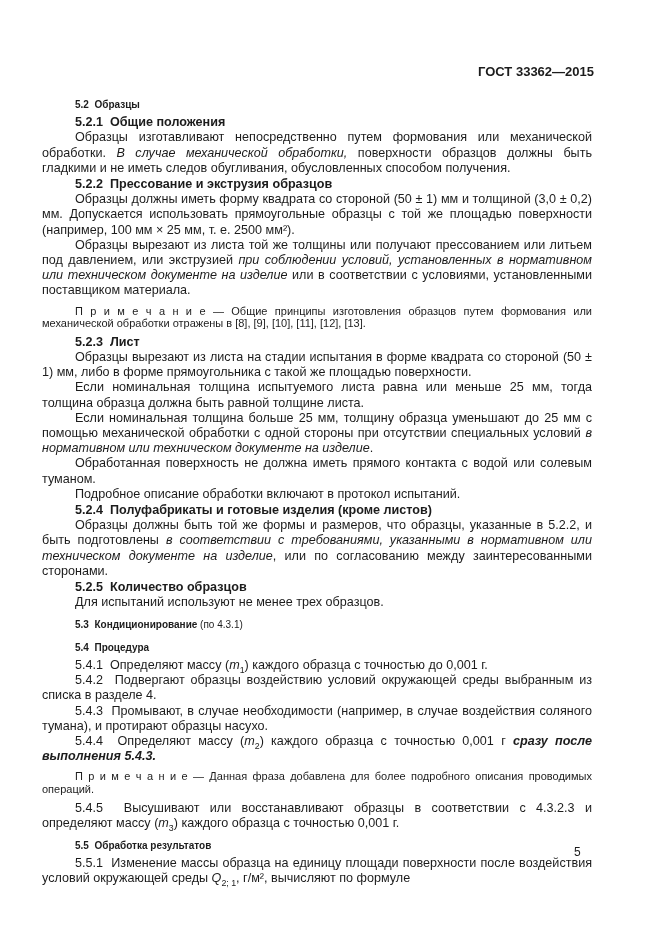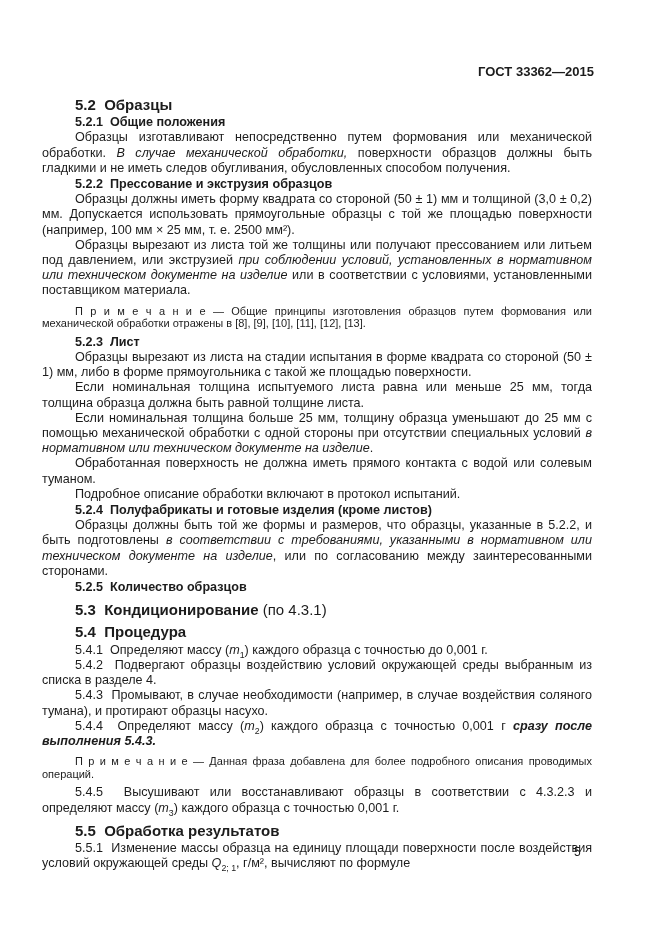--- a/index.html
+++ b/index.html
@@ -13,21 +13,21 @@
   }
   .running-header {
     position:absolute; top:64px; left:42px; width:552px;
     text-align:right; font-weight:bold; font-size:13px;
   }
   .content {
     position:absolute; top:90px; left:42px; width:550px;
     font-size:12.6px; line-height:15.2px; text-align:justify;
   }
   .content p { margin:0; text-indent:33px; }
-  .h2 { font-weight:bold; text-indent:33px; margin:7px 0 3px; font-size:15px; }
+  .h2 { font-weight:bold; text-indent:33px; margin:7px 0 3px; font-size:10px; }
   .h3 { font-weight:bold; text-indent:33px; margin:1px 0 0; }
   .note { font-size:11px; line-height:12.6px; margin:6px 0 5px; text-indent:33px; text-align:justify; }
   .seg-i { font-style:italic; }
   .seg-b { font-weight:bold; }
   .seg-n { font-weight:normal; }
   sub { font-size:70%; line-height:0; }
   .page-number {
     position:absolute; left:574px; top:845px; font-size:12px;
   }
 </style>
@@ -46,20 +46,21 @@
       <div class="note"><span>П р и м е ч а н и е — Общие принципы изготовления образцов путем формования или механической обработки отражены в [8], [9], [10], [11], [12], [13].</span></div>
       <div class="h3"><span>5.2.3&nbsp;&nbsp;Лист</span></div>
       <p><span>Образцы вырезают из листа на стадии испытания в форме квадрата со стороной (50 ± 1) мм, либо в форме прямоугольника с такой же площадью поверхности.</span></p>
       <p><span>Если номинальная толщина испытуемого листа равна или меньше 25 мм, тогда толщина образца должна быть равной толщине листа.</span></p>
       <p><span>Если номинальная толщина больше 25 мм, толщину образца уменьшают до 25 мм с помощью механической обработки с одной стороны при отсутствии специальных условий </span><span class="seg-i">в нормативном или техническом документе на изделие</span><span>.</span></p>
       <p><span>Обработанная поверхность не должна иметь прямого контакта с водой или солевым туманом.</span></p>
       <p><span>Подробное описание обработки включают в протокол испытаний.</span></p>
       <div class="h3"><span>5.2.4&nbsp;&nbsp;Полуфабрикаты и готовые изделия (кроме листов)</span></div>
       <p><span>Образцы должны быть той же формы и размеров, что образцы, указанные в 5.2.2, и быть подготовлены </span><span class="seg-i">в соответствии с требованиями, указанными в нормативном или техническом документе на изделие</span><span>, или по согласованию между заинтересованными сторонами.</span></p>
       <div class="h3"><span>5.2.5&nbsp;&nbsp;Количество образцов</span></div>
+      <p><span>Для испытаний используют не менее трех образцов.</span></p>
       <div class="h2"><span>5.3&nbsp;&nbsp;Кондиционирование</span><span class="seg-n"> (по 4.3.1)</span></div>
       <div class="h2"><span>5.4&nbsp;&nbsp;Процедура</span></div>
       <p><span>5.4.1&nbsp;&nbsp;Определяют массу (</span><span class="seg-i">m</span><sub>1</sub><span>) каждого образца с точностью до 0,001 г.</span></p>
       <p><span>5.4.2&nbsp;&nbsp;Подвергают образцы воздействию условий окружающей среды выбранным из списка в разделе 4.</span></p>
       <p><span>5.4.3&nbsp;&nbsp;Промывают, в случае необходимости (например, в случае воздействия соляного тумана), и протирают образцы насухо.</span></p>
       <p><span>5.4.4&nbsp;&nbsp;Определяют массу (</span><span class="seg-i">m</span><sub>2</sub><span>) каждого образца с точностью 0,001 г </span><span class="seg-i seg-b">сразу после выполнения 5.4.3.</span></p>
       <div class="note"><span>П р и м е ч а н и е — Данная фраза добавлена для более подробного описания проводимых операций.</span></div>
       <p><span>5.4.5&nbsp;&nbsp;Высушивают или восстанавливают образцы в соответствии с 4.3.2.3 и определяют массу (</span><span class="seg-i">m</span><sub>3</sub><span>) каждого образца с точностью 0,001 г.</span></p>
       <div class="h2"><span>5.5&nbsp;&nbsp;Обработка результатов</span></div>
       <p><span>5.5.1&nbsp;&nbsp;Изменение массы образца на единицу площади поверхности после воздействия условий окружающей среды </span><span class="seg-i">Q</span><sub>2; 1</sub><span>, г/м², вычисляют по формуле</span></p>

